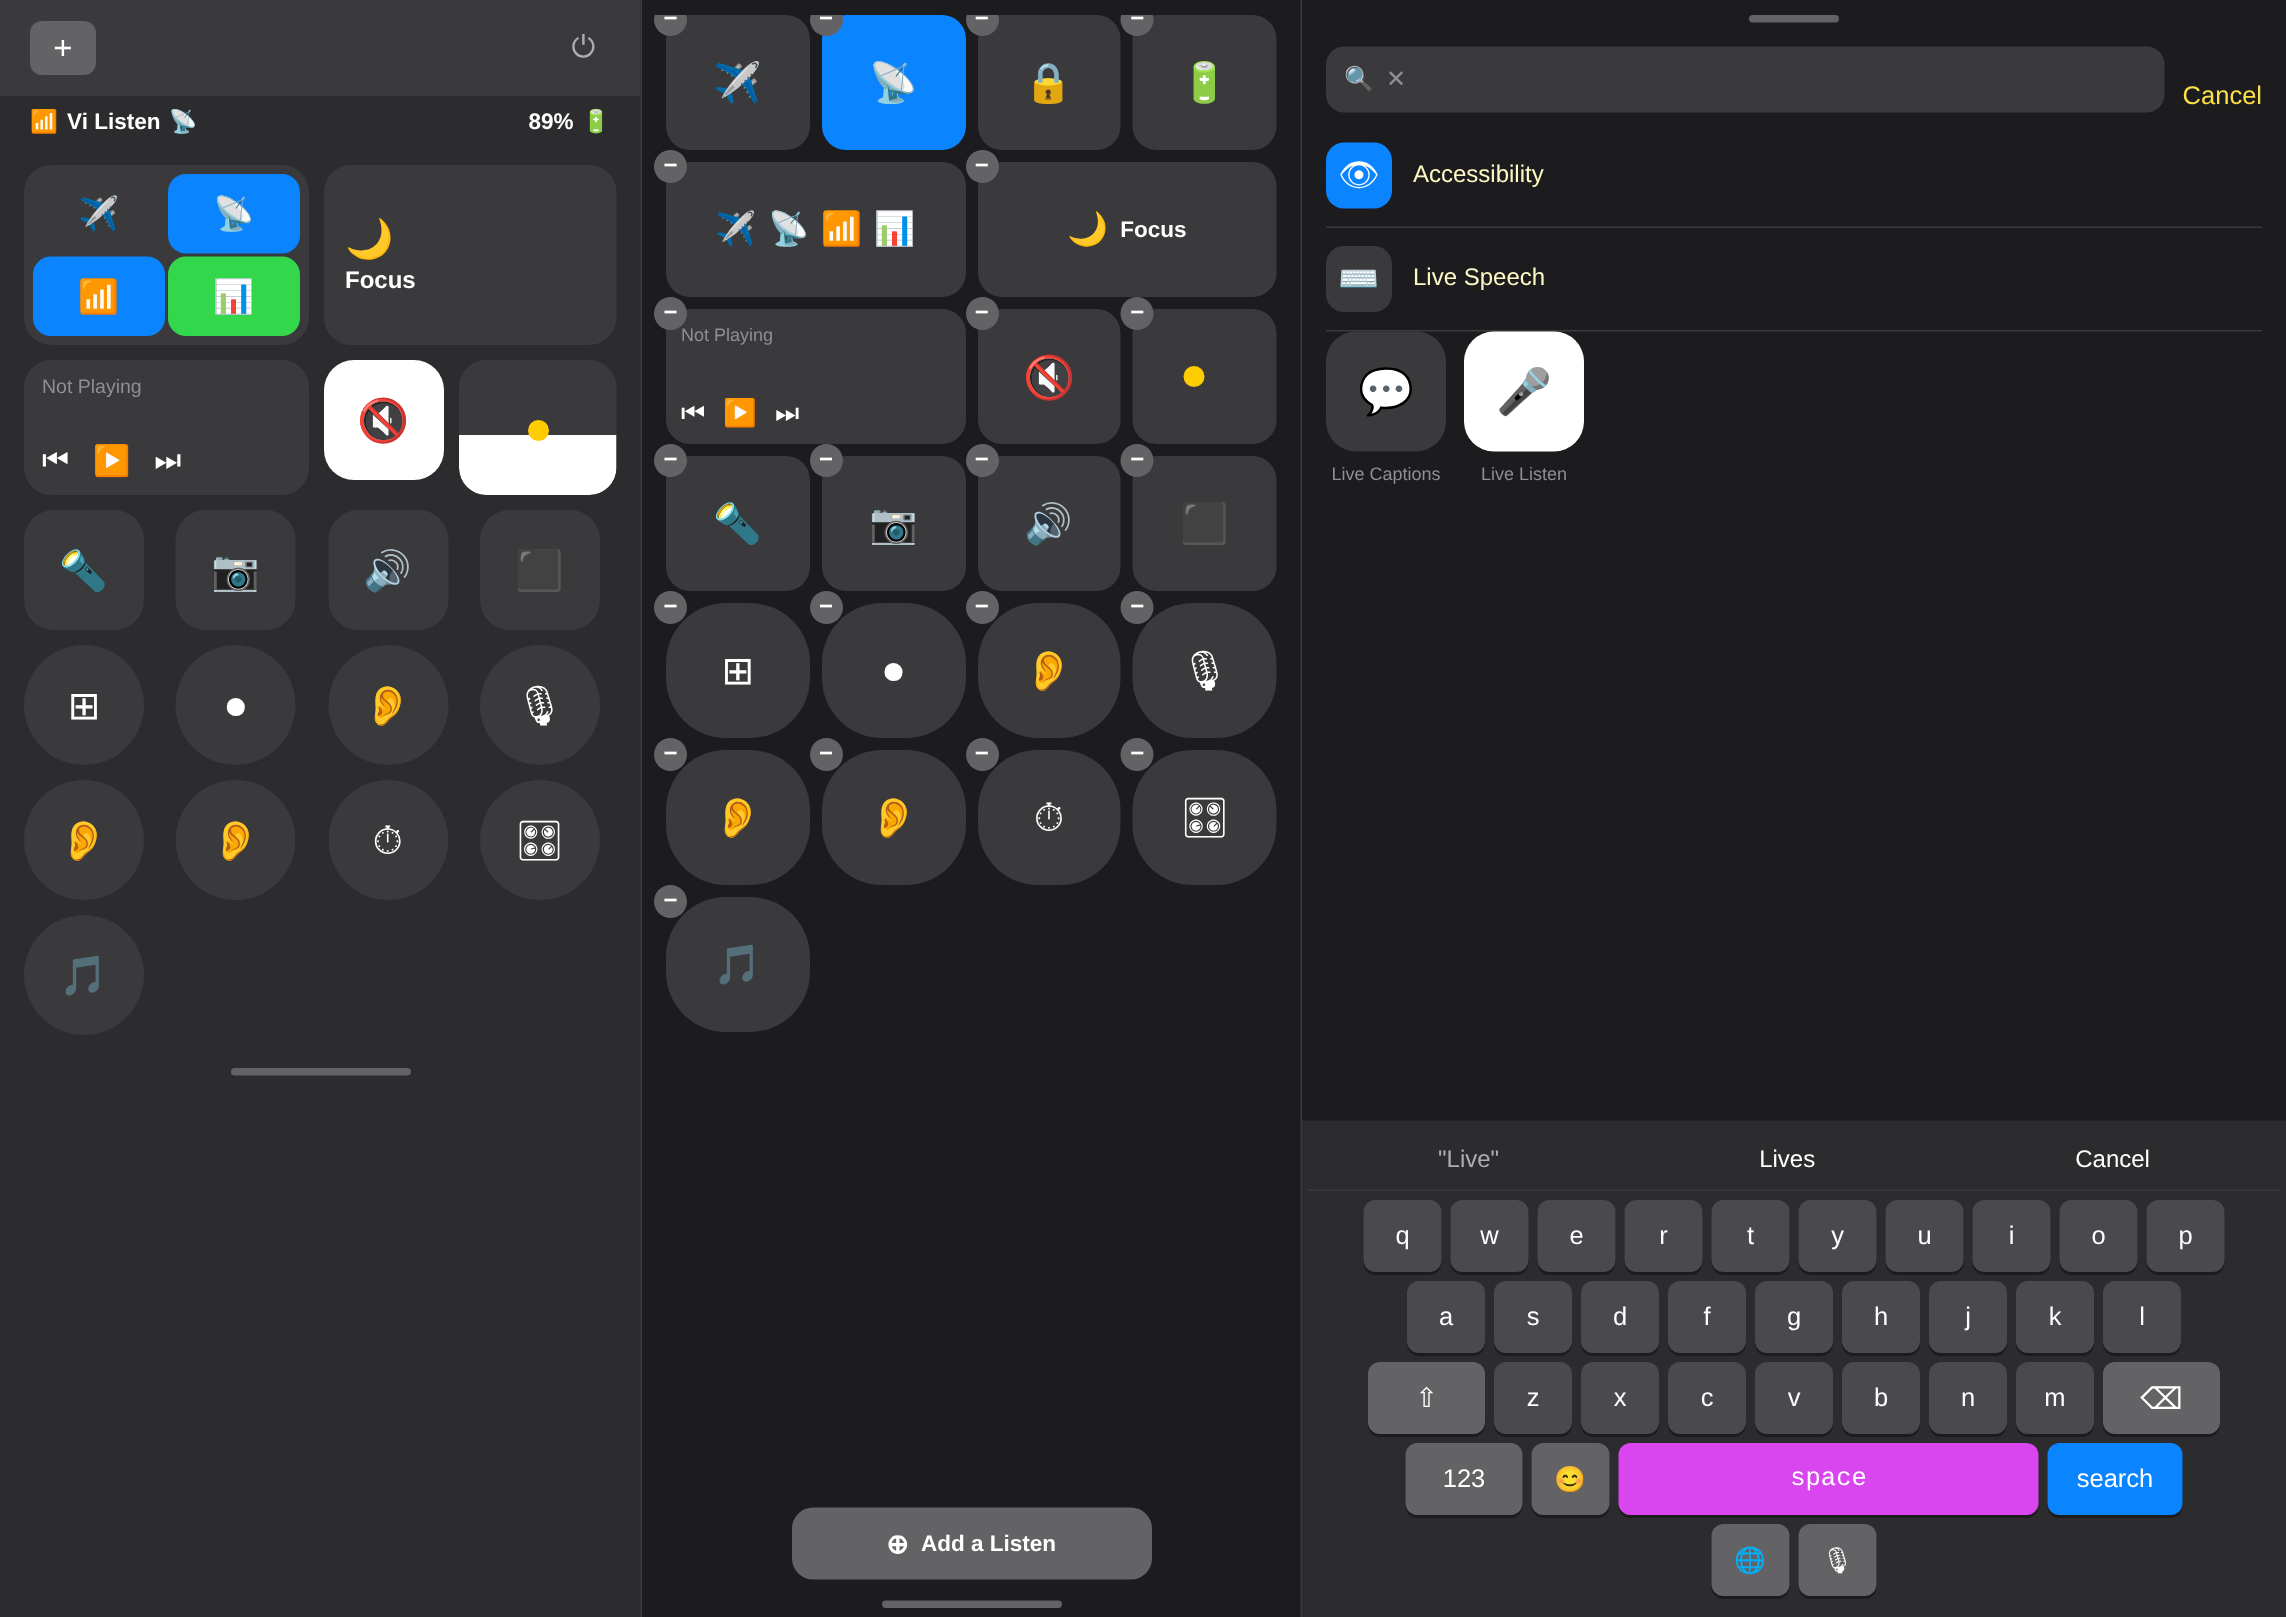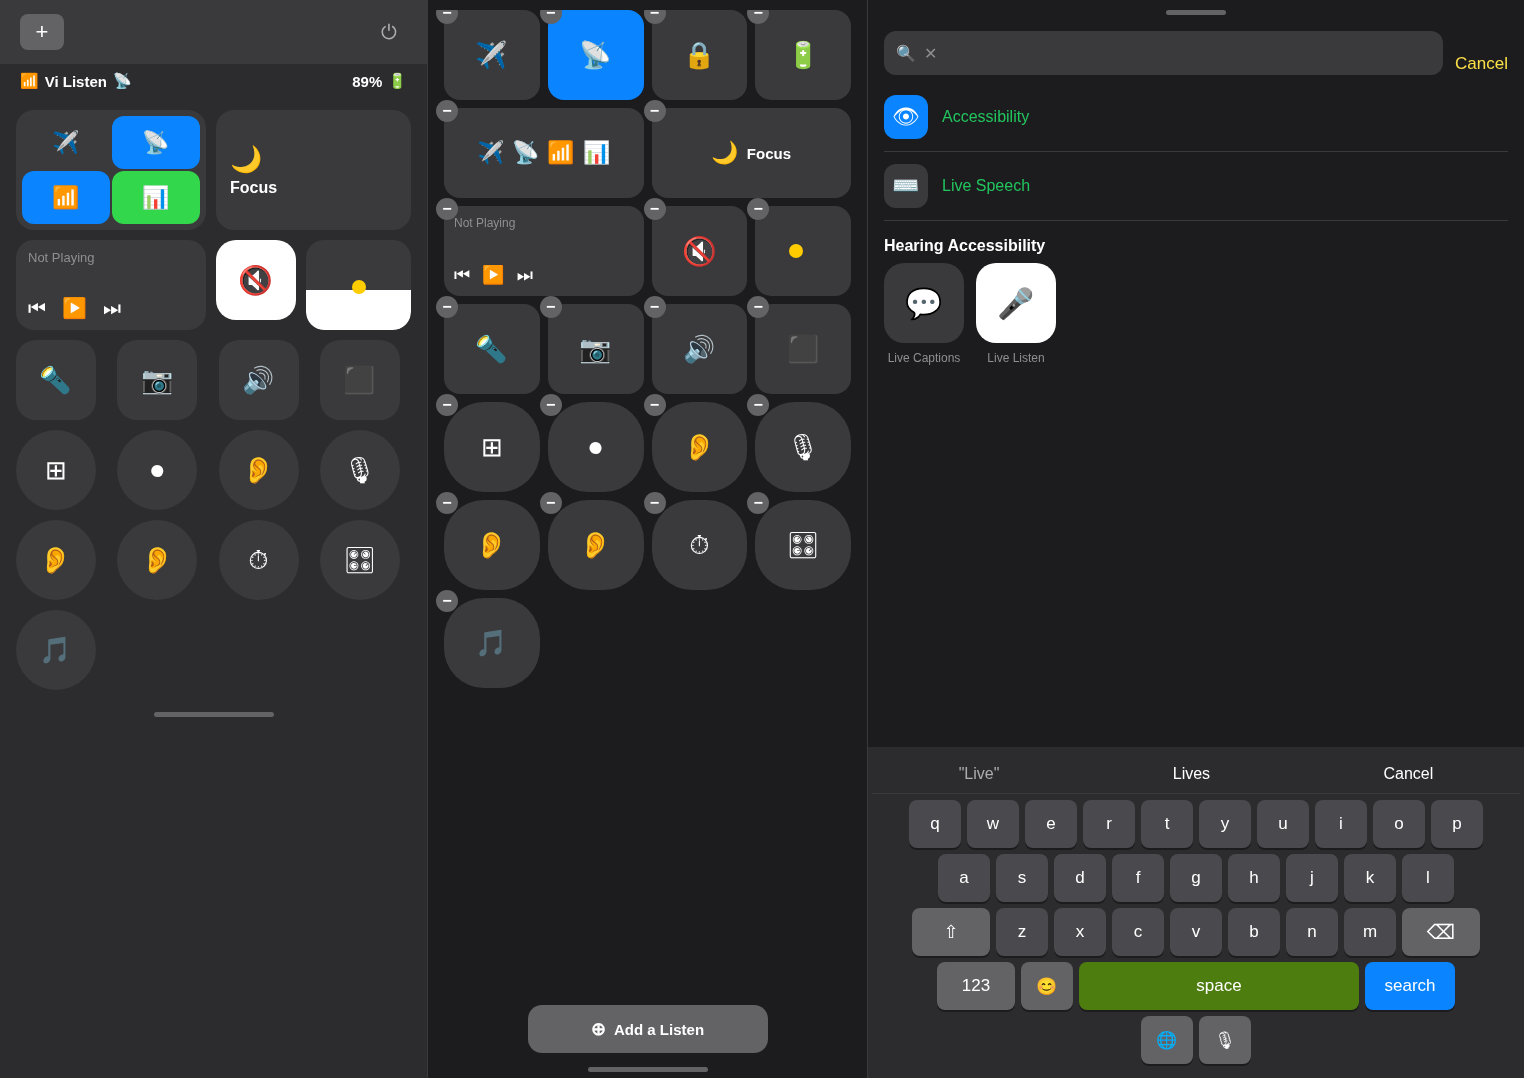--- a/index.html
+++ b/index.html
@@ -424,21 +424,21 @@
     }
 
     .result-icon.blue-icon { background: #0a84ff; color: white; }
 
     .result-text {
       display: flex;
       flex-direction: column;
     }
 
     .result-title {
-      color: #22c55e;
+      color: #fef9c3;
       font-size: 16px;
       font-weight: 500;
     }
 
     
     .section-header {
       color: white;
       font-size: 16px;
       font-weight: 600;
       padding: 16px 0 8px;
@@ -523,21 +523,21 @@
       justify-content: center;
       color: white;
       font-size: 17px;
       font-weight: 400;
       cursor: pointer;
       box-shadow: 0 2px 0 #1c1c1e;
     }
 
     .key.letter { background: #4a4a4e; }
     .key.wide { min-width: 78px; }
-    .key.space-key { min-width: 280px; background: #4d7c0f; }
+    .key.space-key { min-width: 280px; background: #d946ef; font-family: Liberation Mono, monospace; }
     .key.action-key { background: #0a84ff; min-width: 90px; }
     .key.emoji { min-width: 52px; }
     .key.globe { min-width: 52px; }
     .key.mic-key { min-width: 52px; }
     .key.delete-key { font-size: 20px; }
     .key.shift-key { font-size: 18px; }
 
     
     .silent-icon {
       color: #ff3b30;
@@ -782,21 +782,20 @@
     </div>
     <div class="result-item">
       <div class="result-icon">⌨️</div>
       <div class="result-text">
         <span class="result-title">Live Speech</span>
       </div>
     </div>
   </div>
 
   <div class="results-section">
-    <div class="section-header">Hearing Accessibility</div>
     <div class="hearing-grid">
       <div class="hearing-item">
         <div class="hearing-icon-wrap">💬</div>
         <span class="hearing-label">Live Captions</span>
       </div>
       <div class="hearing-item">
         <div class="hearing-icon-wrap selected-white">🎤</div>
         <span class="hearing-label">Live Listen</span>
       </div>
     </div>

